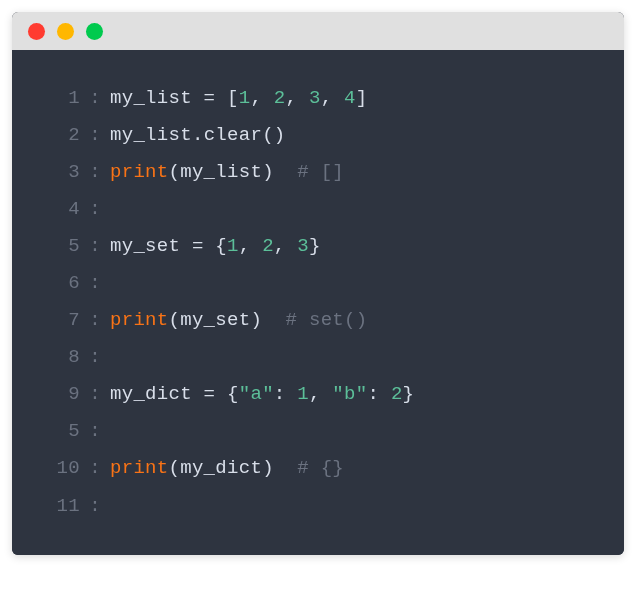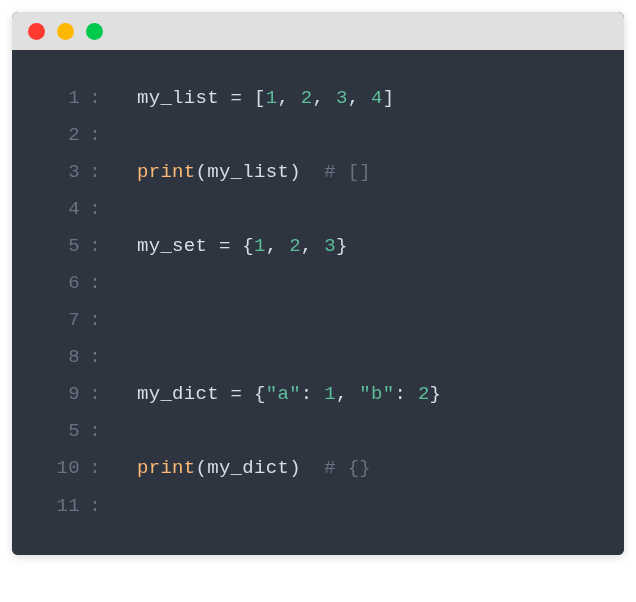--- a/index.html
+++ b/index.html
@@ -52,47 +52,46 @@
     }
     .colon {
       color: #6b7280;
       width: 30px;
       text-align: center;
       user-select: none;
       flex-shrink: 0;
     }
     .code {
       color: #d8dee9;
-      margin-left: 27px;
     }
     .t-var { color: #d8dee9; }
     .t-op { color: #d8dee9; }
     .t-punc { color: #d8dee9; }
     .t-num { color: #5cbf99; }
     .t-str { color: #5cbf99; }
     .t-method { color: #d8dee9; }
-    .t-builtin { color: #fdba74; }
+    .t-builtin { color: #f97316; }
     .t-comment { color: #6b7280; }
   </style>
 </head>
 <body>
 
 <div class="window">
   <div class="titlebar">
     <div class="traffic-light tl-red"></div>
     <div class="traffic-light tl-yellow"></div>
     <div class="traffic-light tl-green"></div>
   </div>
   <div class="editor" id="editor">
       <div class="line"><span class="lineno">1</span><span class="colon">:</span><span class="code"><span class="t-var">my_list</span><span class="t-op"> = </span><span class="t-punc">[</span><span class="t-num">1</span><span class="t-punc">, </span><span class="t-num">2</span><span class="t-punc">, </span><span class="t-num">3</span><span class="t-punc">, </span><span class="t-num">4</span><span class="t-punc">]</span></span></div>
-      <div class="line"><span class="lineno">2</span><span class="colon">:</span></div>
+      <div class="line"><span class="lineno">2</span><span class="colon">:</span><span class="code"><span class="t-var">my_list</span><span class="t-punc">.</span><span class="t-method">clear</span><span class="t-punc">()</span></span></div>
       <div class="line"><span class="lineno">3</span><span class="colon">:</span><span class="code"><span class="t-builtin">print</span><span class="t-punc">(</span><span class="t-var">my_list</span><span class="t-punc">)</span><span class="t-punc">  </span><span class="t-comment"># []</span></span></div>
       <div class="line"><span class="lineno">4</span><span class="colon">:</span><span class="code"></span></div>
       <div class="line"><span class="lineno">5</span><span class="colon">:</span><span class="code"><span class="t-var">my_set</span><span class="t-op"> = </span><span class="t-punc">{</span><span class="t-num">1</span><span class="t-punc">, </span><span class="t-num">2</span><span class="t-punc">, </span><span class="t-num">3</span><span class="t-punc">}</span></span></div>
       <div class="line"><span class="lineno">6</span><span class="colon">:</span></div>
-      <div class="line"><span class="lineno">7</span><span class="colon">:</span></div>
+      <div class="line"><span class="lineno">7</span><span class="colon">:</span><span class="code"><span class="t-builtin">print</span><span class="t-punc">(</span><span class="t-var">my_set</span><span class="t-punc">)</span><span class="t-punc">  </span><span class="t-comment"># set()</span></span></div>
       <div class="line"><span class="lineno">8</span><span class="colon">:</span><span class="code"></span></div>
       <div class="line"><span class="lineno">9</span><span class="colon">:</span><span class="code"><span class="t-var">my_dict</span><span class="t-op"> = </span><span class="t-punc">{</span><span class="t-str">"a"</span><span class="t-punc">: </span><span class="t-num">1</span><span class="t-punc">, </span><span class="t-str">"b"</span><span class="t-punc">: </span><span class="t-num">2</span><span class="t-punc">}</span></span></div>
       <div class="line"><span class="lineno">5</span><span class="colon">:</span></div>
       <div class="line"><span class="lineno">10</span><span class="colon">:</span><span class="code"><span class="t-builtin">print</span><span class="t-punc">(</span><span class="t-var">my_dict</span><span class="t-punc">)</span><span class="t-punc">  </span><span class="t-comment"># {}</span></span></div>
       <div class="line"><span class="lineno">11</span><span class="colon">:</span><span class="code"></span></div>
     </div>
 </div>
 
 </body></html>

